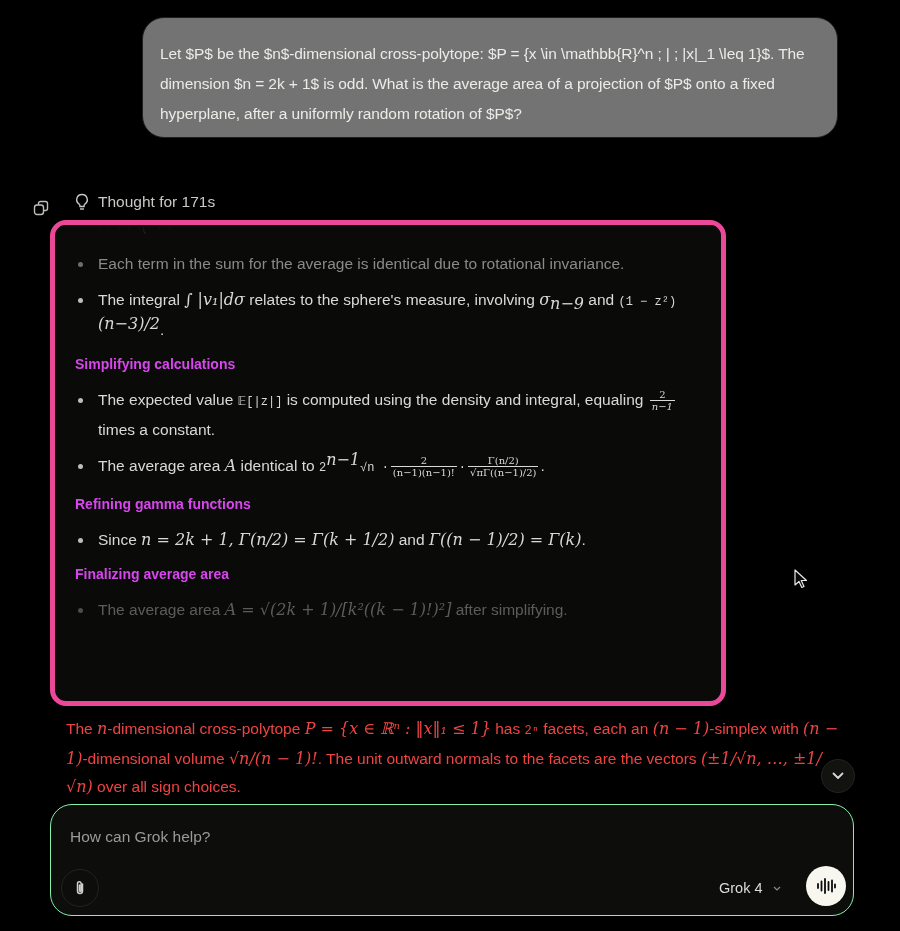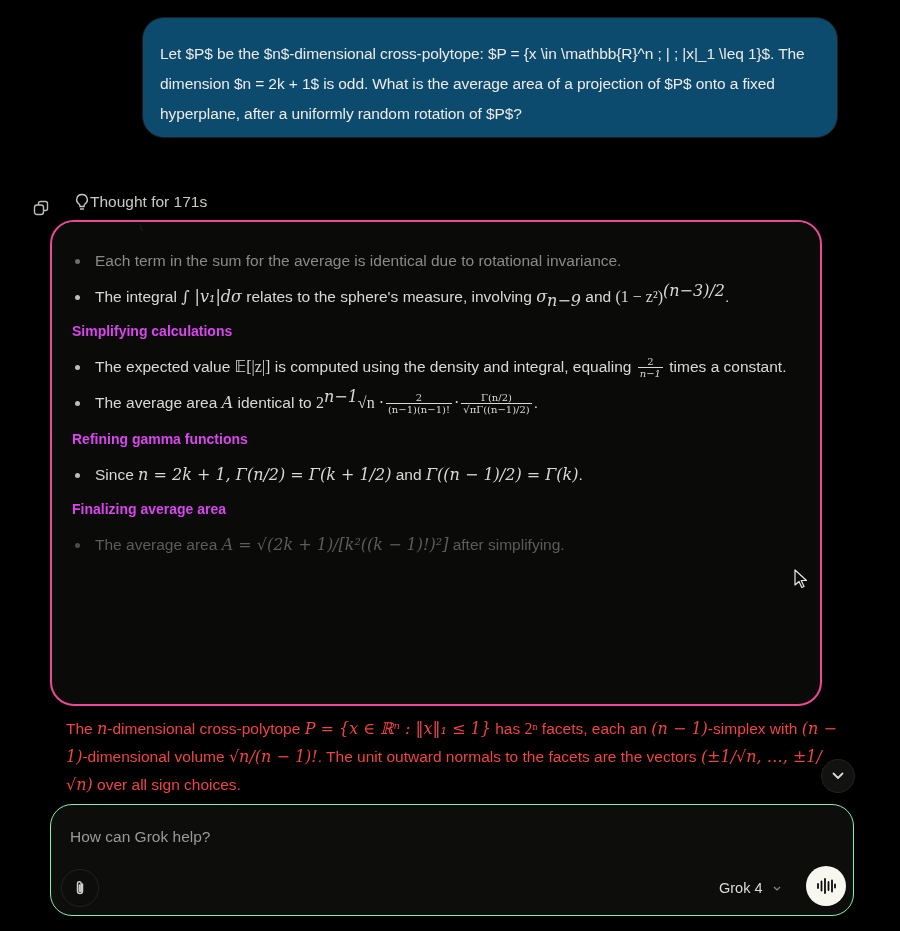--- a/index.html
+++ b/index.html
@@ -6,36 +6,36 @@
     html, body {
       width: 900px; height: 931px; background: #000000; overflow: hidden;
       font-family: "Liberation Sans", "DejaVu Sans", sans-serif;
       color: #e8e8e6;
     }
     .root { position: relative; width: 900px; height: 931px; }
 
     
     .user-bubble {
       position: absolute; left: 142px; top: 17px; width: 696px; height: 121px;
-      background: #0c4a6e; border: 1px solid #1e1f1c; border-radius: 22px;
+      background: #737373; border: 1px solid #1e1f1c; border-radius: 22px;
       padding: 21px 18px 0 17px;
     }
     .user-text {
       font-size: 15.5px; line-height: 30px; color: #ecebe8; letter-spacing: -0.1px;
     }
 
     
     .copy-icon { position: absolute; left: 33px; top: 200px; width: 16px; height: 16px; }
-    .thought-row { position: absolute; left: 74px; top: 191px; height: 22px; display: flex; align-items: center; gap: 0; }
+    .thought-row { position: absolute; left: 74px; top: 191px; height: 22px; display: flex; align-items: center; gap: 8px; }
     .thought-label { font-size: 15.5px; color: #c9c9c6; }
 
     
     .think-panel {
-      position: absolute; left: 50px; top: 220px; width: 772px; height: 486px;
-      background: #0a0a09; border: 2px solid #ec4899; border-radius: 24px; overflow: hidden;
+      position: absolute; left: 50px; top: 220px; width: 676px; height: 486px;
+      background: #0a0a09; border: 5px solid #ec4899; border-radius: 16px; overflow: hidden;
     }
     .think-fade-top {
       position: absolute; left: 0; top: 0; right: 0; height: 14px;
       background: linear-gradient(#0a0a09, rgba(10,10,9,0));
     }
     .think-faded-text {
       position: absolute; left: 42px; top: -6px; font-size: 13px; color: #3a3a38; letter-spacing: 1px;
     }
     .think-content { position: absolute; left: 20px; top: 25px; right: 20px; }
     .bullet {
@@ -43,21 +43,21 @@
     }
     .bullet::before {
       content: ""; position: absolute; left: 3px; top: 12px; width: 5px; height: 5px; border-radius: 50%; background: #bdbdba;
     }
     .bullet.dim { color: #8a8a87; }
     .bullet.dim::before { background: #6d6d6a; }
     .bullet.faint { color: #5c5c59; }
     .bullet.faint::before { background: #4c4c49; }
     .section-h { font-size: 14px; font-weight: bold; color: #d946ef; line-height: 24px; }
     .m { font-family: "DejaVu Serif", "Liberation Serif", serif; font-style: italic; font-size: 16px; }
-    .mr { font-family: Liberation Serif, serif; font-size: 16px; }
+    .mr { font-family: Liberation Mono, monospace; font-size: 12px; }
     .frac { display: inline-block; vertical-align: middle; text-align: center; font-family: "DejaVu Serif", serif; font-size: 10px; line-height: 11px; margin: 0 2px; }
     .frac .num { display: block; border-bottom: 1px solid #d9d9d6; padding: 0 2px; }
     .frac .den { display: block; padding: 0 2px; }
     sup, sub { font-size: 10px; line-height: 0; }
 
     
     .answer {
       position: absolute; left: 66px; top: 715px; width: 780px;
       font-size: 15.5px; line-height: 28px; color: #ef4444;
     }

